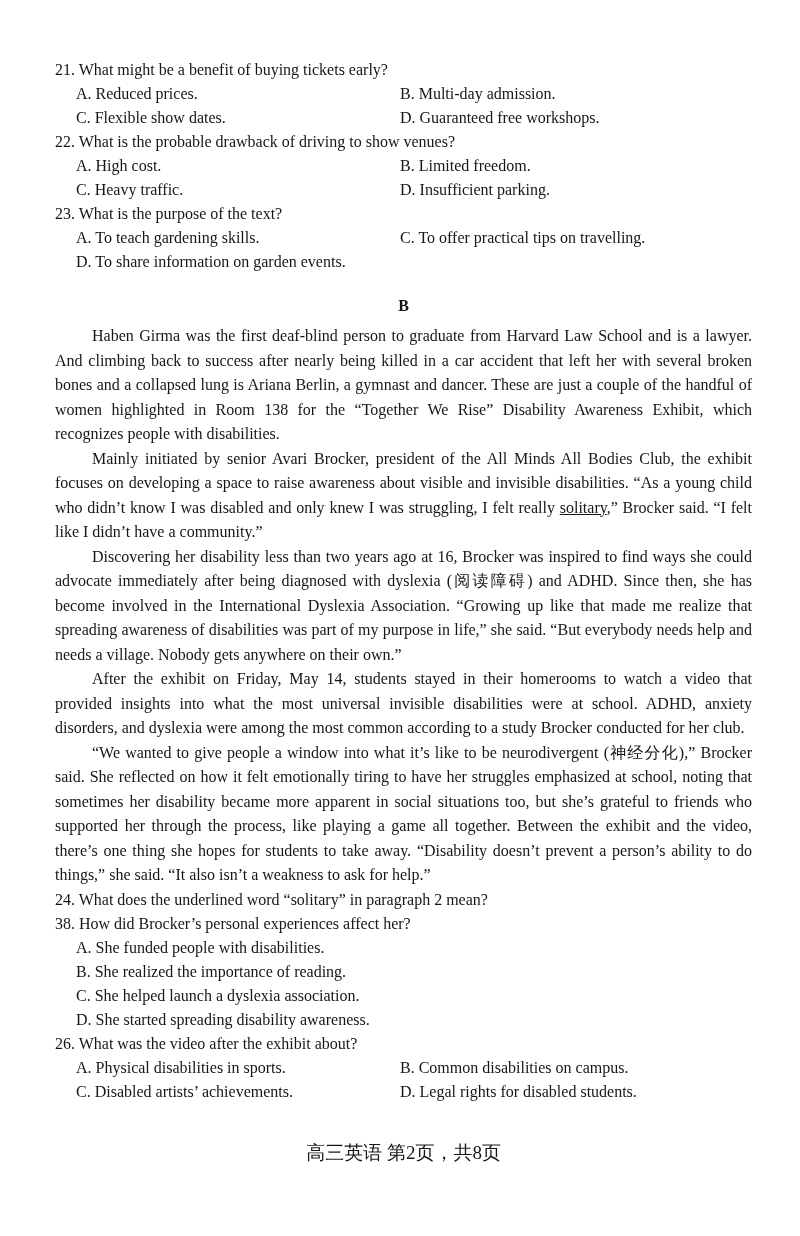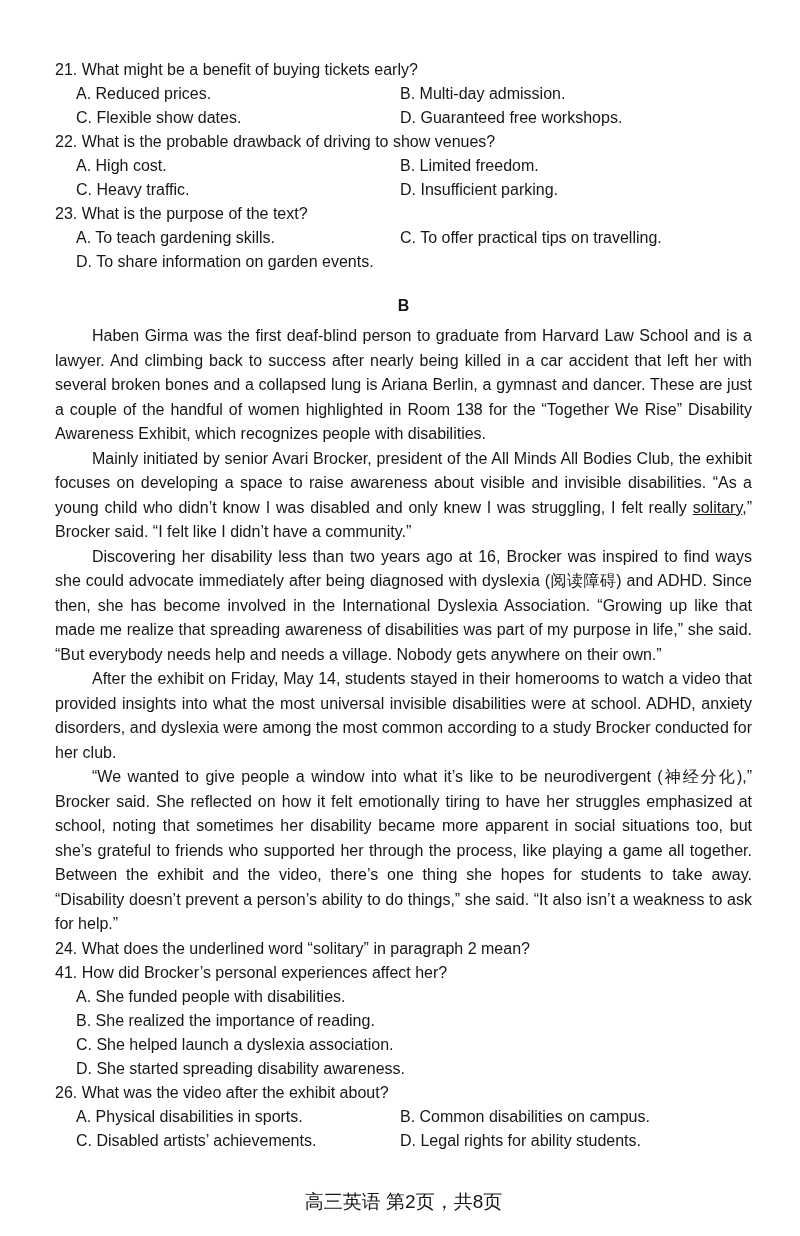--- a/index.html
+++ b/index.html
@@ -2,21 +2,21 @@
 <html><head>
 <meta charset="utf-8">
 <style>
   html, body { margin: 0; padding: 0; background: #ffffff; }
   .page {
     width: 800px;
     height: 1236px;
     box-sizing: border-box;
     padding: 58px 48px 30px 55px;
     background: #ffffff;
-    font-family: Liberation Sans, sans-serif;
+    font-family: Liberation Serif, serif;
     font-size: 16px;
     color: #161616;
     overflow: hidden;
   }
   .q-block { margin: 0; }
   .q-stem { line-height: 24px; }
   .opts2 { display: flex; flex-wrap: wrap; padding-left: 21px; }
   .opts2 .opt-left  { width: 324px; line-height: 24px; }
   .opts2 .opt-right { flex: 1; line-height: 24px; }
   .opts1 .opt-row { padding-left: 21px; line-height: 24px; }
@@ -88,32 +88,32 @@
 
   <div class="para">After the exhibit on Friday, May 14, students stayed in their homerooms to watch a video that provided insights into what the most universal invisible disabilities were at school. ADHD, anxiety disorders, and dyslexia were among the most common according to a study Brocker conducted for her club.</div>
 
   <div class="para">“We wanted to give people a window into what it’s like to be neurodivergent (神经分化),” Brocker said. She reflected on how it felt emotionally tiring to have her struggles emphasized at school, noting that sometimes her disability became more apparent in social situations too, but she’s grateful to friends who supported her through the process, like playing a game all together. Between the exhibit and the video, there’s one thing she hopes for students to take away. “Disability doesn’t prevent a person’s ability to do things,” she said. “It also isn’t a weakness to ask for help.”</div>
 
   <div class="q-block">
     <div class="q-stem">24. What does the underlined word “solitary” in paragraph 2 mean?</div>
   </div>
 
   <div class="q-block opts1">
-    <div class="q-stem">41. How did Brocker’s personal experiences affect her?</div>
+    <div class="q-stem">38. How did Brocker’s personal experiences affect her?</div>
     <div class="opt-row">A. She funded people with disabilities.</div>
     <div class="opt-row">B. She realized the importance of reading.</div>
     <div class="opt-row">C. She helped launch a dyslexia association.</div>
     <div class="opt-row">D. She started spreading disability awareness.</div>
   </div>
 
   <div class="q-block">
     <div class="q-stem">26. What was the video after the exhibit about?</div>
     <div class="opts2">
       <div class="opt-left">A. Physical disabilities in sports.</div>
       <div class="opt-right">B. Common disabilities on campus.</div>
       <div class="opt-left">C. Disabled artists’ achievements.</div>
-      <div class="opt-right">D. Legal rights for ability students.</div>
+      <div class="opt-right">D. Legal rights for disabled students.</div>
     </div>
   </div>
 
   <div class="footer">高三英语  第2页，共8页</div>
 
 </div>
 
 </body></html>

